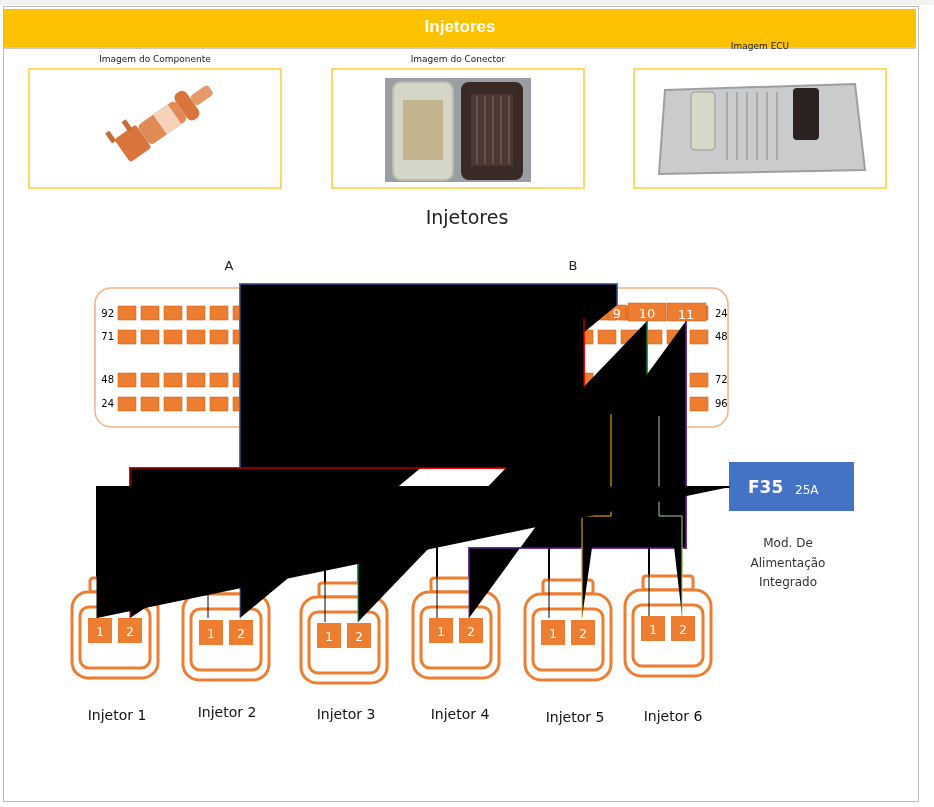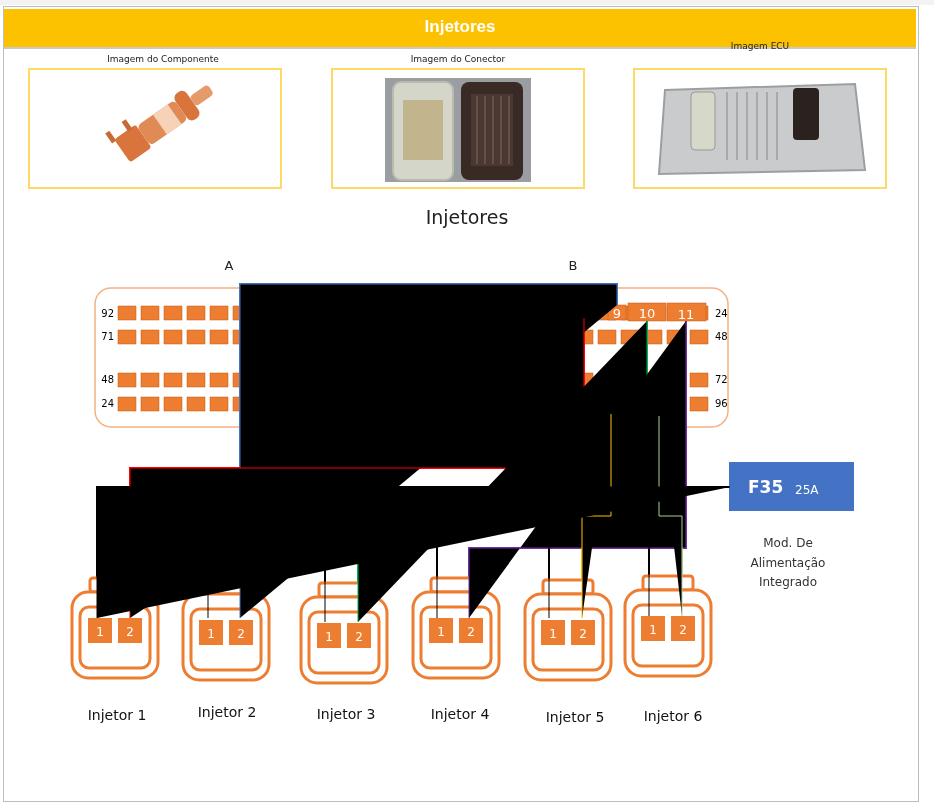--- a/index.html
+++ b/index.html
@@ -17,21 +17,21 @@
 </head>
 <body>
 
 <div class="topline"></div>
 <div class="frame"></div>
 
 <div class="header">
   <div class="title">Injetores</div>
 </div>
 
-<div class="thumb-label" style="left:36px; top:54px;">Imagem do Componente</div>
+<div class="thumb-label" style="left:28px; top:54px;">Imagem do Componente</div>
 <div class="thumb" style="left:28px; top:68px;">
   <svg width="250" height="117">
     <g transform="translate(125,58) rotate(-35)">
       <rect x="-40" y="-14" width="26" height="28" rx="3" fill="#d9743c"></rect>
       <rect x="-44" y="-24" width="5" height="12" fill="#c86a35"></rect>
       <rect x="-24" y="-24" width="5" height="12" fill="#c86a35"></rect>
       <rect x="-14" y="-12" width="46" height="24" rx="5" fill="#e08a55"></rect>
       <rect x="6" y="-12" width="18" height="24" fill="#f6d2b8"></rect>
       <rect x="32" y="-16" width="14" height="32" rx="6" fill="#d9743c"></rect>
       <rect x="46" y="-6" width="22" height="12" rx="4" fill="#e59a6a"></rect>

